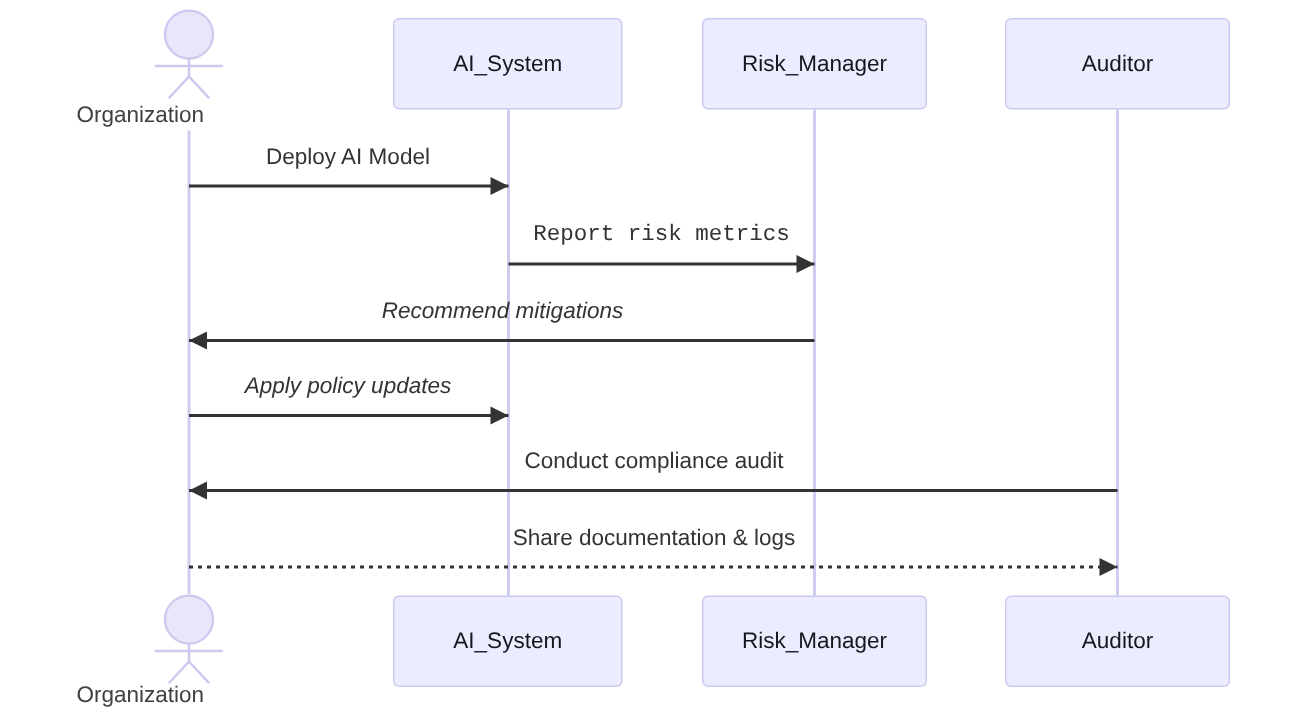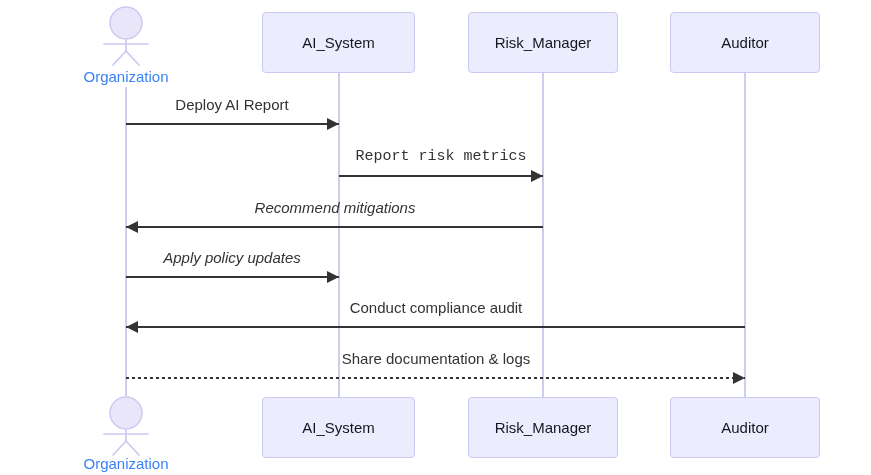--- a/index.html
+++ b/index.html
@@ -34,23 +34,23 @@
     border-radius: 4px;
     display: flex;
     align-items: center;
     justify-content: center;
     font-size: 15px;
     color: #16161f;
   }
   .actor-label {
     position: absolute;
     width: 150px;
-    text-align: center;
+    text-align: left;
     font-size: 15px;
-    color: #3b82f6;
+    color: #404040;
   }
   .figure { position: absolute; }
   .figure circle { fill: var(--head-fill); stroke: var(--actor-border); stroke-width: 1.5; }
   .figure line { stroke: var(--actor-border); stroke-width: 1.7; stroke-linecap: round; }
   .msg-label {
     position: absolute;
     width: 300px;
     text-align: center;
     font-size: 15px;
     color: var(--text);
@@ -89,21 +89,21 @@
     <line x1="13" y1="38" x2="57" y2="38"></line>
     <line x1="35" y1="45" x2="22" y2="59"></line>
     <line x1="35" y1="45" x2="48" y2="59"></line>
   </svg>
   <div class="actor-label" style="left:51px; top:68px;">Organization</div>
 
   <div class="pbox" style="left:262px; top:12px; width:153px;">AI_System</div>
   <div class="pbox" style="left:468px; top:12px; width:150px;">Risk_Manager</div>
   <div class="pbox" style="left:670px; top:12px; width:150px;">Auditor</div>
 
-  <div class="msg-label" style="left:82px; top:96px;">Deploy AI Report</div>
+  <div class="msg-label" style="left:82px; top:96px;">Deploy AI Model</div>
   <div class="msg-line" style="left:126px; top:123px; width:213px;"></div>
   <div class="arrowhead right" style="left:327px; top:118px;"></div>
 
   <div class="msg-label" style="left:291px; top:148px;font-family:Liberation Mono, monospace;">Report risk metrics</div>
   <div class="msg-line" style="left:339px; top:175px; width:204px;"></div>
   <div class="arrowhead right" style="left:531px; top:170px;"></div>
 
   <div class="msg-label" style="left:185px; top:199px;font-style:italic;">Recommend mitigations</div>
   <div class="msg-line" style="left:126px; top:226px; width:417px;"></div>
   <div class="arrowhead left" style="left:126px; top:221px;"></div>

